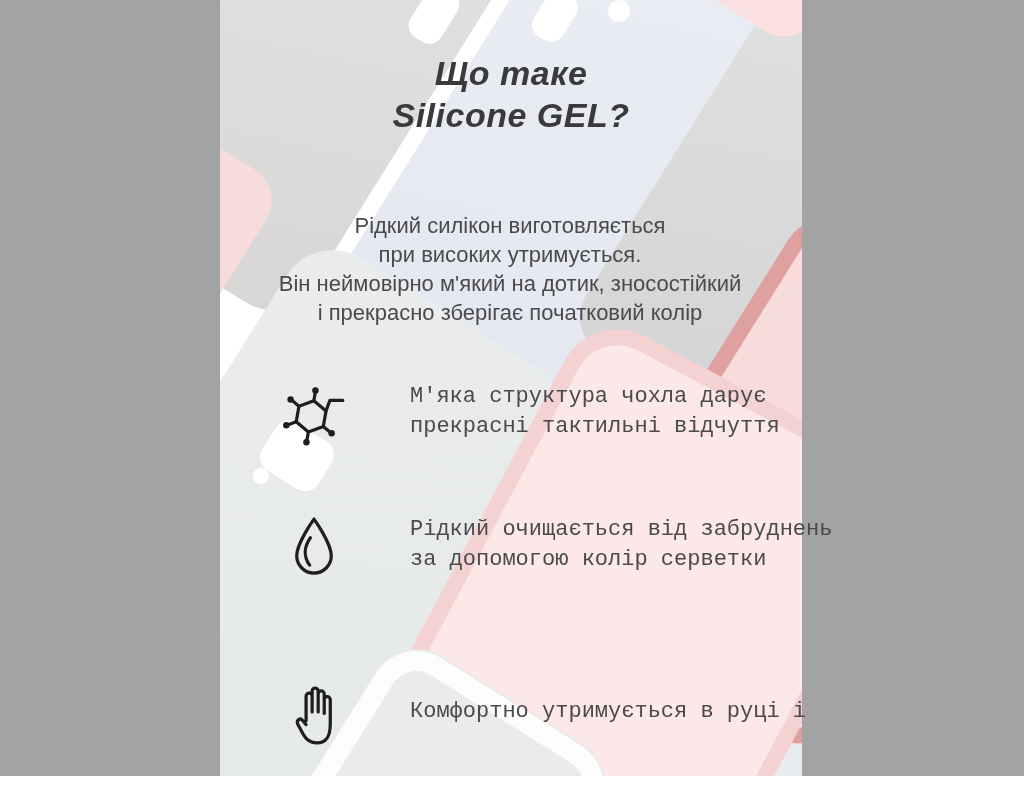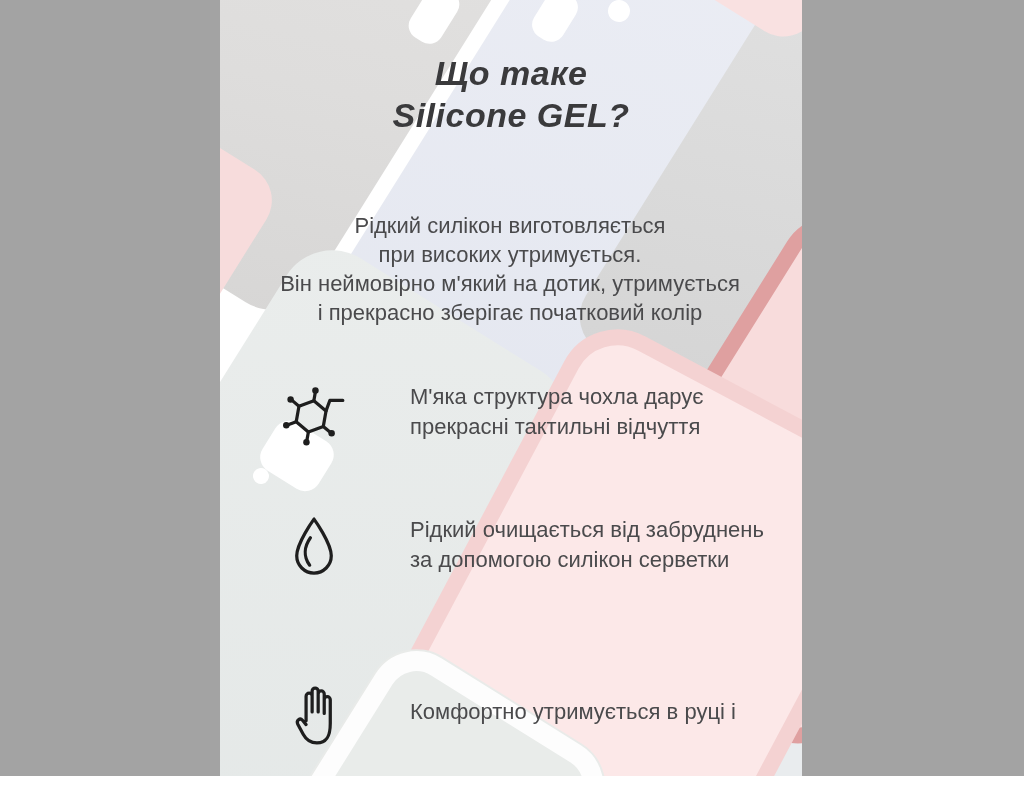--- a/index.html
+++ b/index.html
@@ -33,21 +33,21 @@
   .hole-cam-mint{left:44px;top:428px;width:66px;height:56px;border-radius:16px;}
   .hole-flash-mint{left:33px;top:468px;width:16px;height:16px;border-radius:50%;}
   .hole-slot-red{left:496px;top:462px;width:48px;height:64px;border-radius:22px;}
 
   
   .title{position:absolute;left:220px;top:52px;width:582px;text-align:center;
          font-style:italic;font-weight:800;font-size:34px;line-height:42px;
          color:#3a3a3c;letter-spacing:0.5px;}
   .intro{position:absolute;left:190px;top:211px;width:640px;text-align:center;
          font-size:22px;line-height:29px;color:#4a4a4c;font-weight:500;}
-  .feature{position:absolute;left:278px;display:flex;align-items:center;}
+  .feature{position:absolute;left:278px;display:flex;align-items:center;font-family:Liberation Mono, monospace;}
   .feature .icon-box{width:72px;height:84px;flex:0 0 72px;display:flex;align-items:center;justify-content:center;}
   .feature .icon-box svg{width:72px;height:84px;}
   .feature .ftext{margin-left:60px;font-size:22px;line-height:30px;color:#4a4a4c;font-weight:500;white-space:nowrap;}
   .f1{top:370px;} .f2{top:503px;} .f3{top:670px;}
   .stroke{fill:none;stroke:#1e1e1e;stroke-width:4.5;stroke-linecap:round;stroke-linejoin:round;}
   .dotfill{fill:#1e1e1e;stroke:none;}
 </style>
 </head>
 <body>
 
@@ -73,21 +73,21 @@
   </div>
 
   <div class="title">
     <div>Що таке</div>
     <div>Silicone GEL?</div>
   </div>
 
   <div class="intro">
     <div>Рідкий силікон виготовляється</div>
     <div>при високих утримується.</div>
-    <div>Він неймовірно м'який на дотик, утримується</div>
+    <div>Він неймовірно м'який на дотик, зносостійкий</div>
     <div>і прекрасно зберігає початковий колір</div>
   </div>
 
   <div class="feature f1">
     <div class="icon-box">
       <svg viewBox="0 0 100 100">
         <path class="stroke" d="M49.8,34.3 L66.7,48.5 L62.9,70.1 L42.2,77.7 L25.3,63.5 L29.1,41.9 Z"></path>
         <path class="stroke" d="M49.8,34.3 L52,21.5"></path>
         <path class="stroke" d="M62.9,70.1 L72.9,78.5"></path>
         <path class="stroke" d="M42.2,77.7 L39.9,90.5"></path>
@@ -109,21 +109,21 @@
 
   <div class="feature f2">
     <div class="icon-box">
       <svg viewBox="0 0 100 100">
         <path class="stroke" stroke-width="4" d="M50,14 C50,14 26,47 26,65 a24,24 0 0 0 48,0 C74,47 50,14 50,14 Z"></path>
         <path class="stroke" stroke-width="3.5" d="M45,40 C36.5,52 35,66 44,78"></path>
       </svg>
     </div>
     <div class="ftext">
       <div>Рідкий очищається від забруднень</div>
-      <div>за допомогою силікон серветки</div>
+      <div>за допомогою колір серветки</div>
     </div>
   </div>
 
   <div class="feature f3">
     <div class="icon-box">
       <svg viewBox="0 0 100 100">
         <path class="stroke" stroke-width="4" d="M39,62 V28 a4.2,4.2 0 0 1 8.4,0 V50
              M47.4,50 V21 a4.2,4.2 0 0 1 8.4,0 V50
              M55.8,50 V25 a4.2,4.2 0 0 1 8.4,0 V52
              M64.2,52 V33 a4.2,4.2 0 0 1 8.4,0 V66

